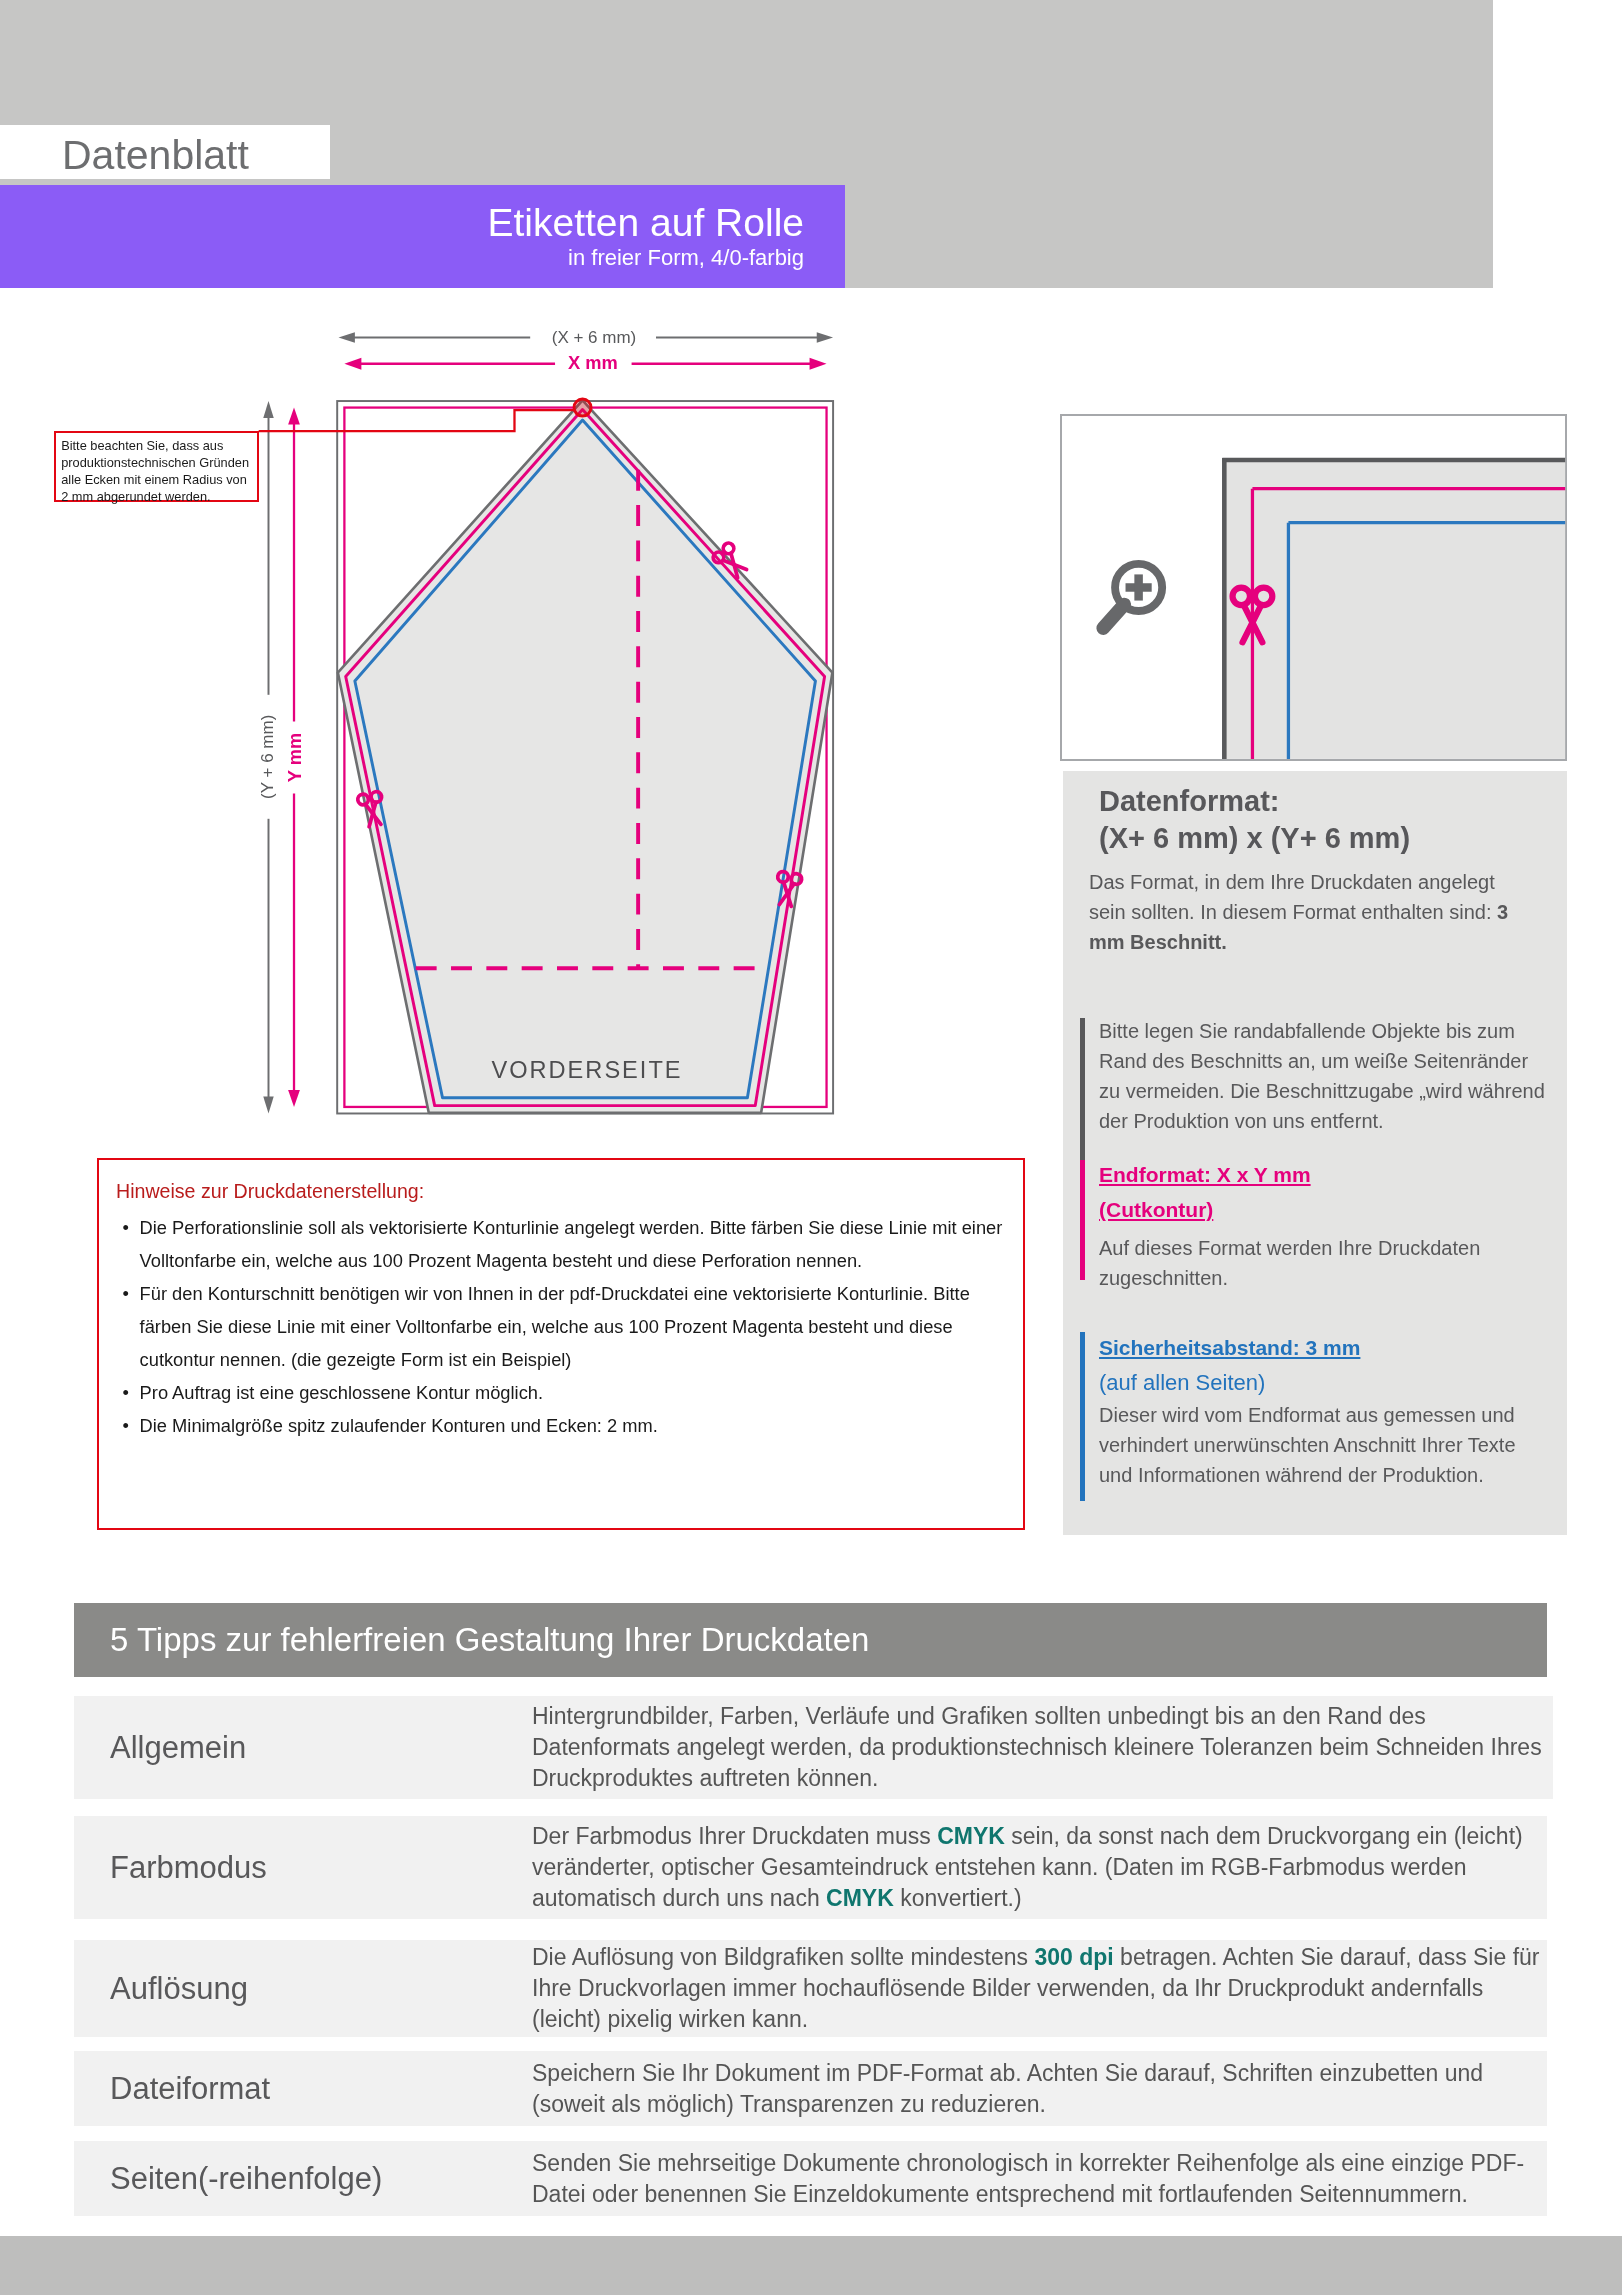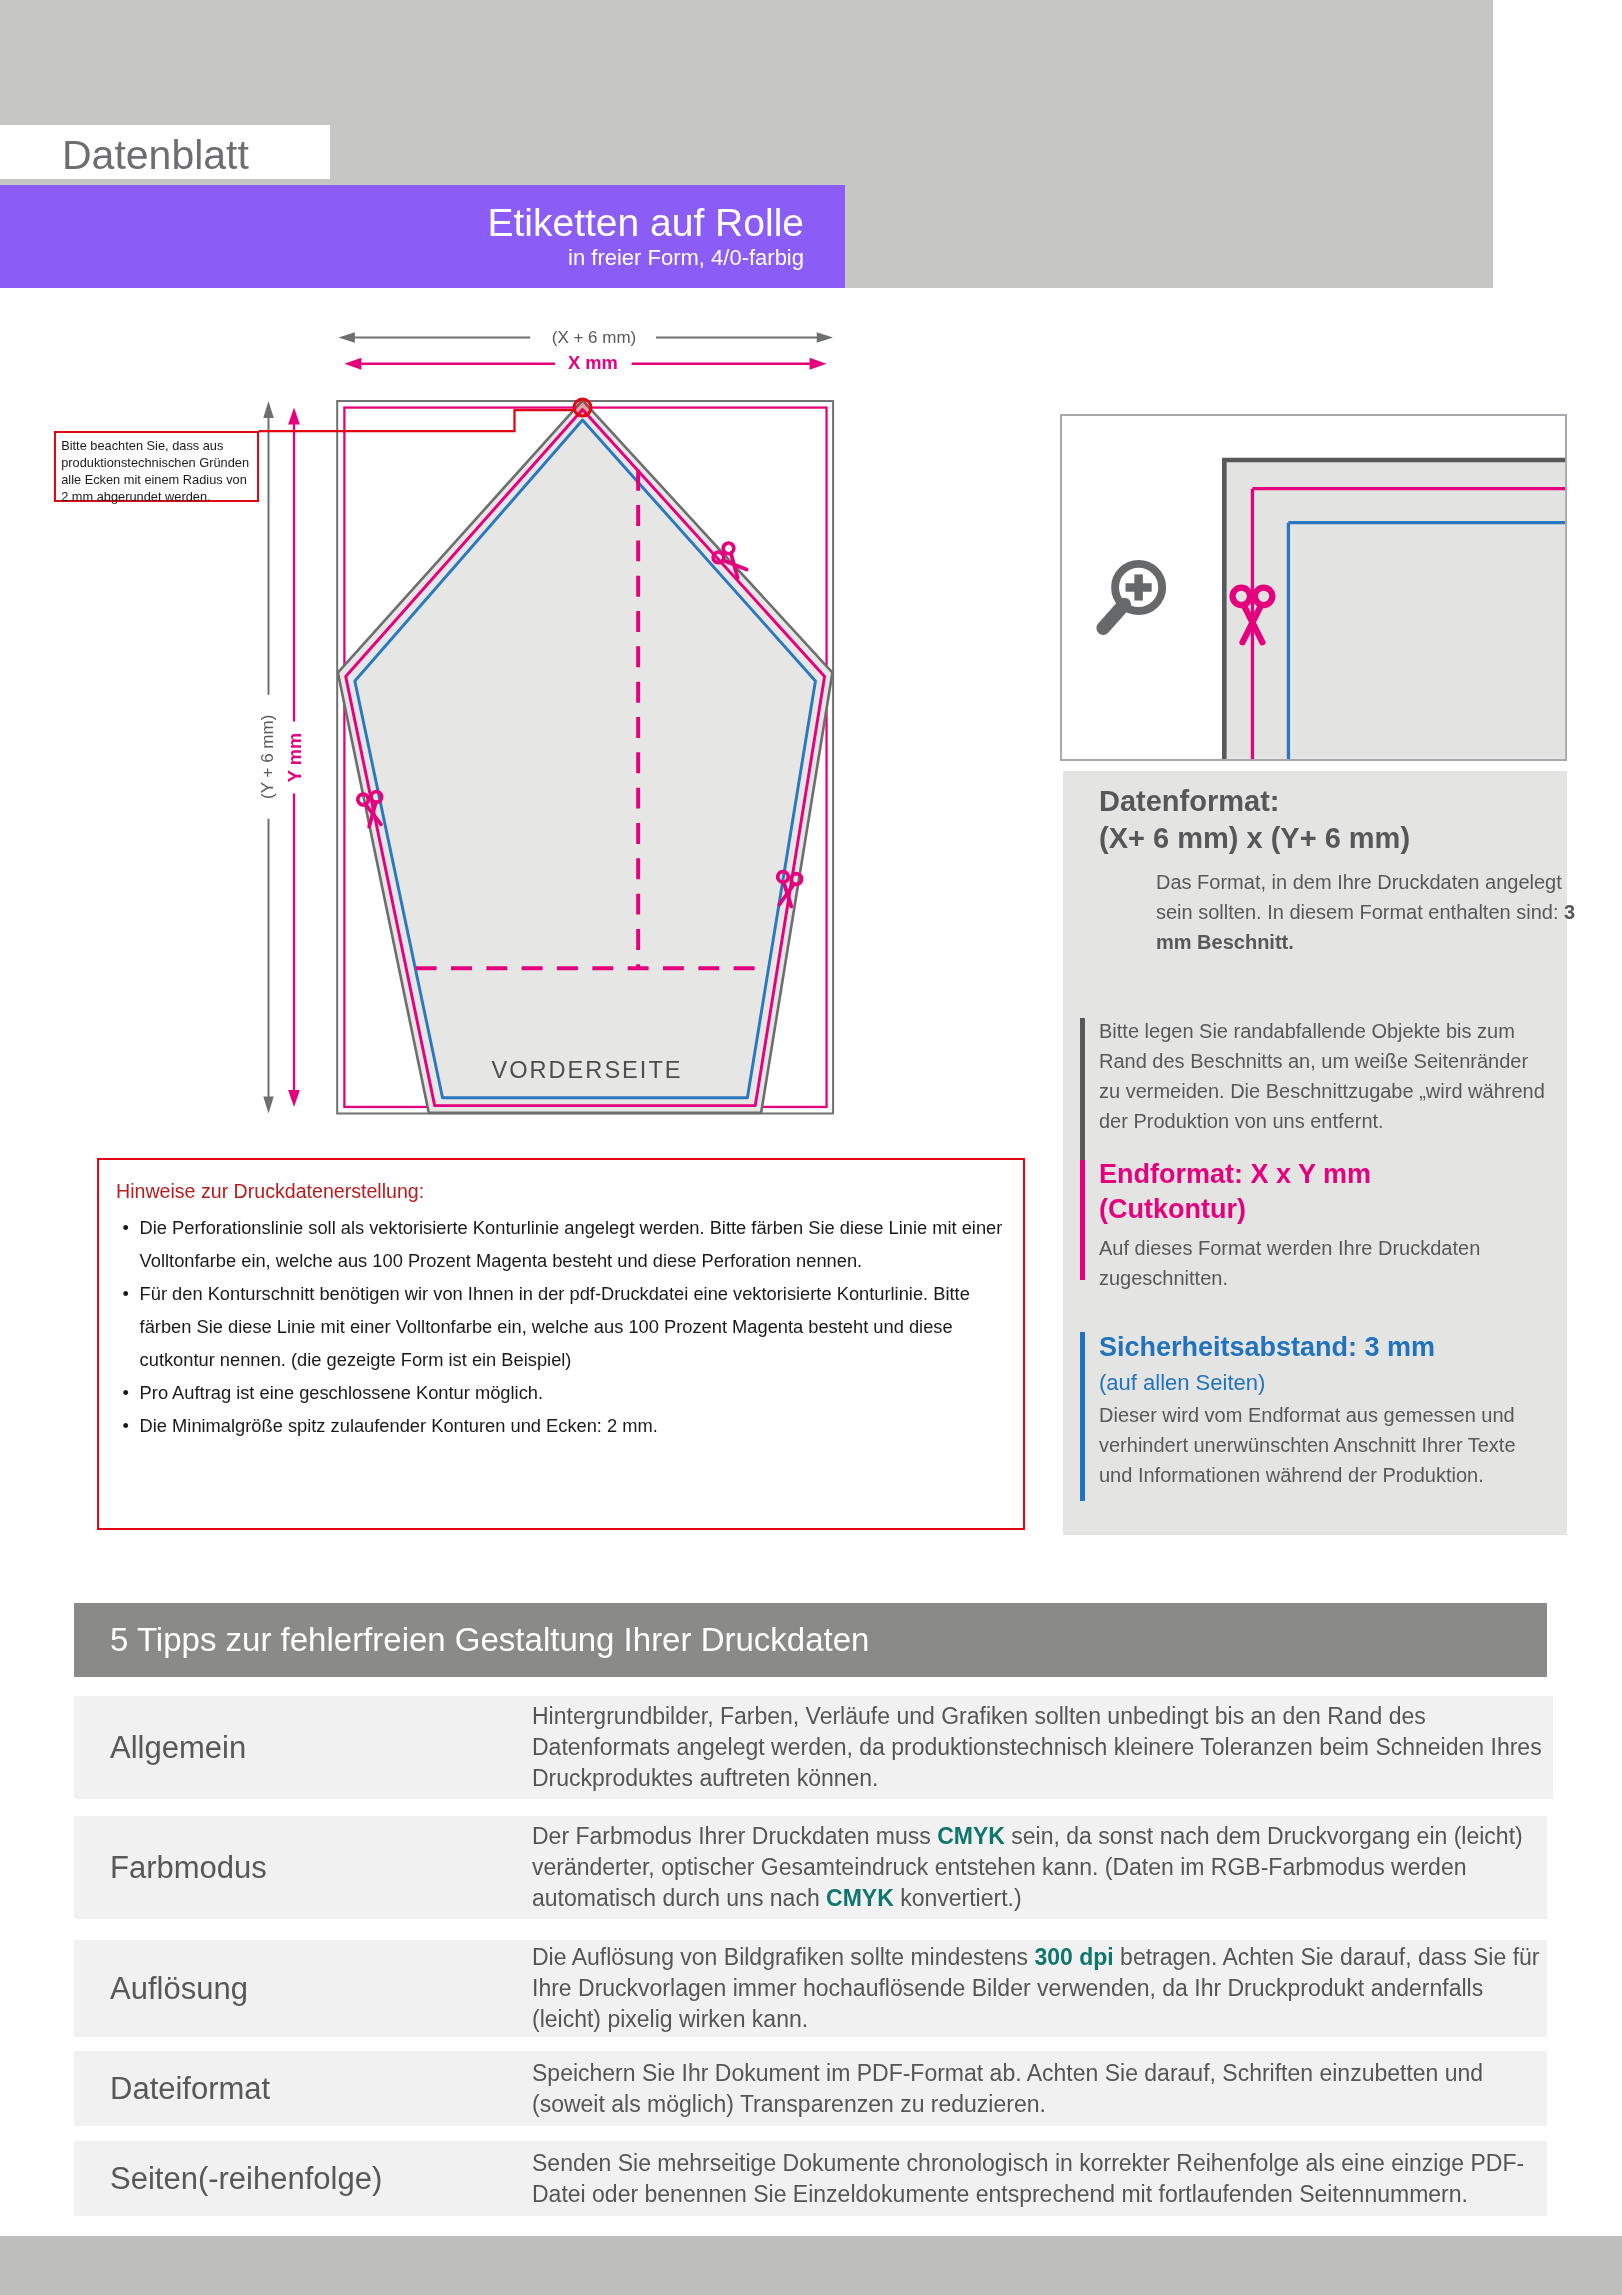--- a/index.html
+++ b/index.html
@@ -32,21 +32,21 @@
 
   
   .zoom-box{left:1060px;top:414px;width:507px;height:347px;background:#ffffff;
             border:2px solid #a6a8ab;box-sizing:border-box;z-index:1;}
   .info-panel{left:1063px;top:771px;width:504px;height:764px;background:#e4e4e3;z-index:1;}
   .ip-head{font-weight:bold;font-size:29px;line-height:37px;color:#57575a;z-index:2;}
   .ip-body{font-size:20px;line-height:30px;color:#58585a;z-index:2;}
   .bar{width:5.2px;z-index:2;}
   .mag{color:#e5007d;}
   .blu{color:#2273bd;}
-  .ip-h2{font-weight:bold;font-size:27px;line-height:35px;z-index:2;}
+  .ip-h2{font-weight:bold;font-size:21px;line-height:35px;z-index:2;text-decoration:underline;}
 
   
   .hinweise{left:97px;top:1158px;width:928px;height:372px;background:#ffffff;
             border:2.3px solid #e30613;box-sizing:border-box;padding:17px 19.6px 0 17px;z-index:1;}
   .hinweise .ttl{font-size:19.6px;font-weight:normal;color:#b91c1c;line-height:29px;margin-bottom:5.2px;}
   .hinweise ul{margin:0;padding:0;list-style:none;}
   .hinweise li{position:relative;padding-left:23.6px;font-size:18.3px;line-height:33px;color:#1a1a1a;}
   .hinweise li::before{content:"•";position:absolute;left:6.5px;color:#1a1a1a;}
 
   
@@ -80,21 +80,21 @@
 
 <div class="abs corner-note">Bitte beachten Sie, dass aus produktionstechnischen Gründen alle Ecken mit einem Radius von 2 mm abgerundet werden.</div>
 
 <div class="abs zoom-box"></div>
 <div class="abs info-panel"></div>
 
 <div class="abs ip-head" style="left:1099px;top:783px;">
   <div>Datenformat:</div>
   <div>(X+ 6 mm) x (Y+ 6 mm)</div>
 </div>
-<div class="abs ip-body" style="left:1156px;top:867px;width:425px;">
+<div class="abs ip-body" style="left:1089px;top:867px;width:425px;">
   <span>Das Format, in dem Ihre Druckdaten angelegt sein sollten. In diesem Format enthalten sind: </span><b>3 mm Beschnitt.</b>
 </div>
 <div class="abs bar" style="left:1080px;top:1018px;height:152px;background:#58585a;"></div>
 <div class="abs ip-body" style="left:1099px;top:1016px;width:452px;">Bitte legen Sie randabfallende Objekte bis zum Rand des Beschnitts an, um weiße Seitenränder zu vermeiden. Die Beschnittzugabe „wird während der Produktion von uns entfernt.</div>
 
 <div class="abs bar" style="left:1080px;top:1160px;height:120px;background:#e5007d;"></div>
 <div class="abs ip-h2 mag" style="left:1099px;top:1157px;">
   <div>Endformat: X x Y mm</div>
   <div>(Cutkontur)</div>
 </div>

